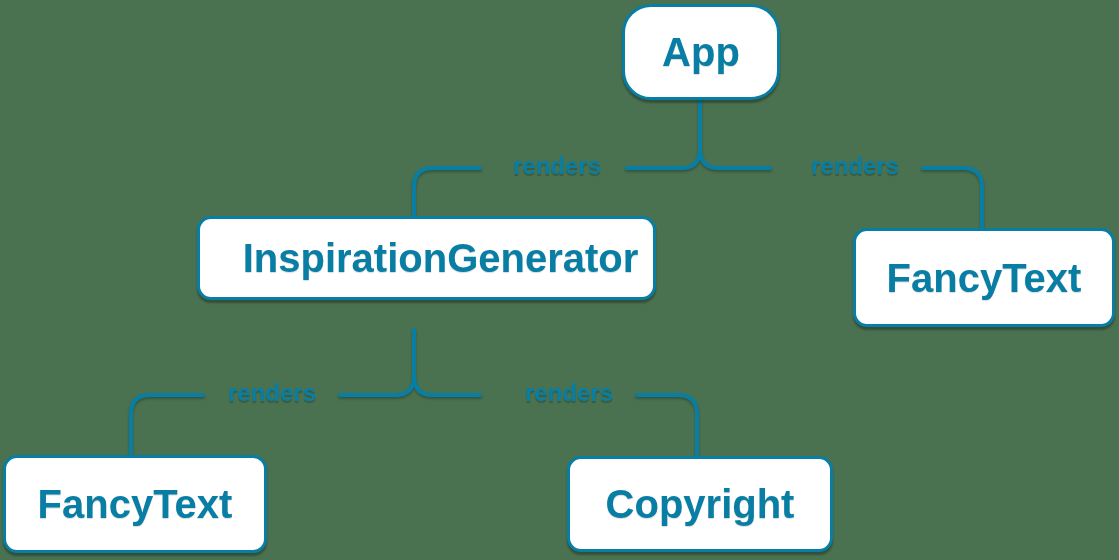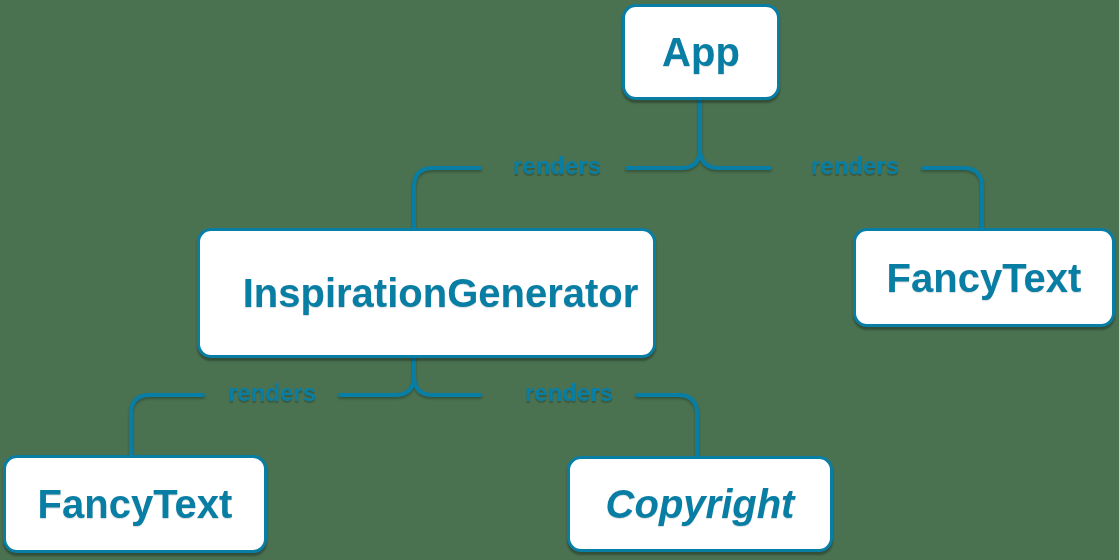--- a/index.html
+++ b/index.html
@@ -68,37 +68,37 @@
     <path d="M 700 100 L 700 149 Q 700 168 719 168 L 770 168" stroke="#087ea4"></path>
     <path d="M 923 168 L 963 168 Q 982 168 982 187 L 982 228" stroke="#087ea4"></path>
 
     <path d="M 414 330 L 414 376 Q 414 395 395 395 L 340 395" stroke="#087ea4"></path>
     <path d="M 203 395 L 150 395 Q 131 395 131 414 L 131 455" stroke="#087ea4"></path>
 
     <path d="M 414 330 L 414 376 Q 414 395 433 395 L 480 395" stroke="#087ea4"></path>
     <path d="M 637 395 L 678 395 Q 697 395 697 414 L 697 455" stroke="#087ea4"></path>
   </svg>
 
-  <div class="node" style="left:622px; top:4px; width:158px; height:96px;">
+  <div class="node" style="left:622px; top:4px; width:158px; height:96px;border-radius:29px;">
     <span class="node-label">App</span>
   </div>
 
-  <div class="node" style="left:197px; top:228px; width:459px; height:130px;padding-left:28px;">
+  <div class="node" style="left:197px; top:216px; width:459px; height:84px;padding-left:28px;">
     <span class="node-label">InspirationGenerator</span>
   </div>
 
   <div class="node" style="left:853px; top:228px; width:262px; height:99px;">
     <span class="node-label">FancyText</span>
   </div>
 
   <div class="node" style="left:3px; top:455px; width:264px; height:98px;">
     <span class="node-label">FancyText</span>
   </div>
 
-  <div class="node" style="left:567px; top:456px; width:266px; height:96px;font-style:italic;">
+  <div class="node" style="left:567px; top:456px; width:266px; height:96px;">
     <span class="node-label">Copyright</span>
   </div>
 
   <div class="edge-label" style="left:557px; top:166px;">renders</div>
 
   <div class="edge-label" style="left:855px; top:166px;">renders</div>
 
   <div class="edge-label" style="left:272px; top:393px;">renders</div>
 
   <div class="edge-label" style="left:569px; top:393px;">renders</div>

